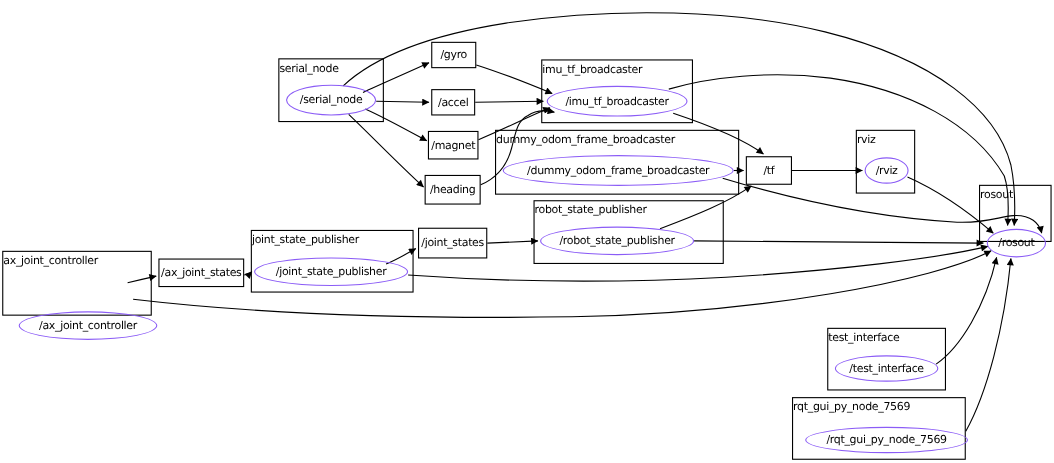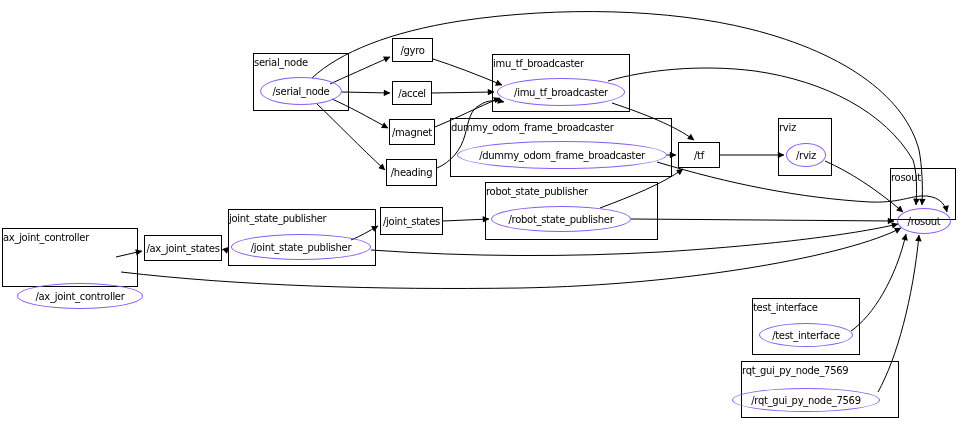--- a/index.html
+++ b/index.html
@@ -110,21 +110,21 @@
     </div>
     <div class="ellipse" style="left: 17px; top: 251px; width: 126px; height: 26px; margin-top: 32px;">
       <span>/ax_joint_controller</span>
     </div>
     <div class="node-box" style="left: 752px; top: 298px; width: 108px; height: 57px;">
       <div class="node-label">test_interface</div>
     </div>
     <div class="ellipse" style="left: 759px; top: 323px; width: 94px; height: 24px;">
       <span>/test_interface</span>
     </div>
-    <div class="node-box" style="left: 741px; top: 361px; width: 158px; height: 57px;">
+    <div class="node-box" style="left: 720px; top: 361px; width: 158px; height: 57px;">
       <div class="node-label">rqt_gui_py_node_7569</div>
     </div>
     <div class="ellipse" style="left: 732px; top: 388px; width: 148px; height: 24px;">
       <span>/rqt_gui_py_node_7569</span>
     </div>
     <div class="topic-box" style="left: 392px; top: 38px; width: 41px; height: 24px;">
       <span>/gyro</span>
     </div>
     <div class="topic-box" style="left: 392px; top: 81px; width: 40px; height: 24px;">
       <span>/accel</span>

